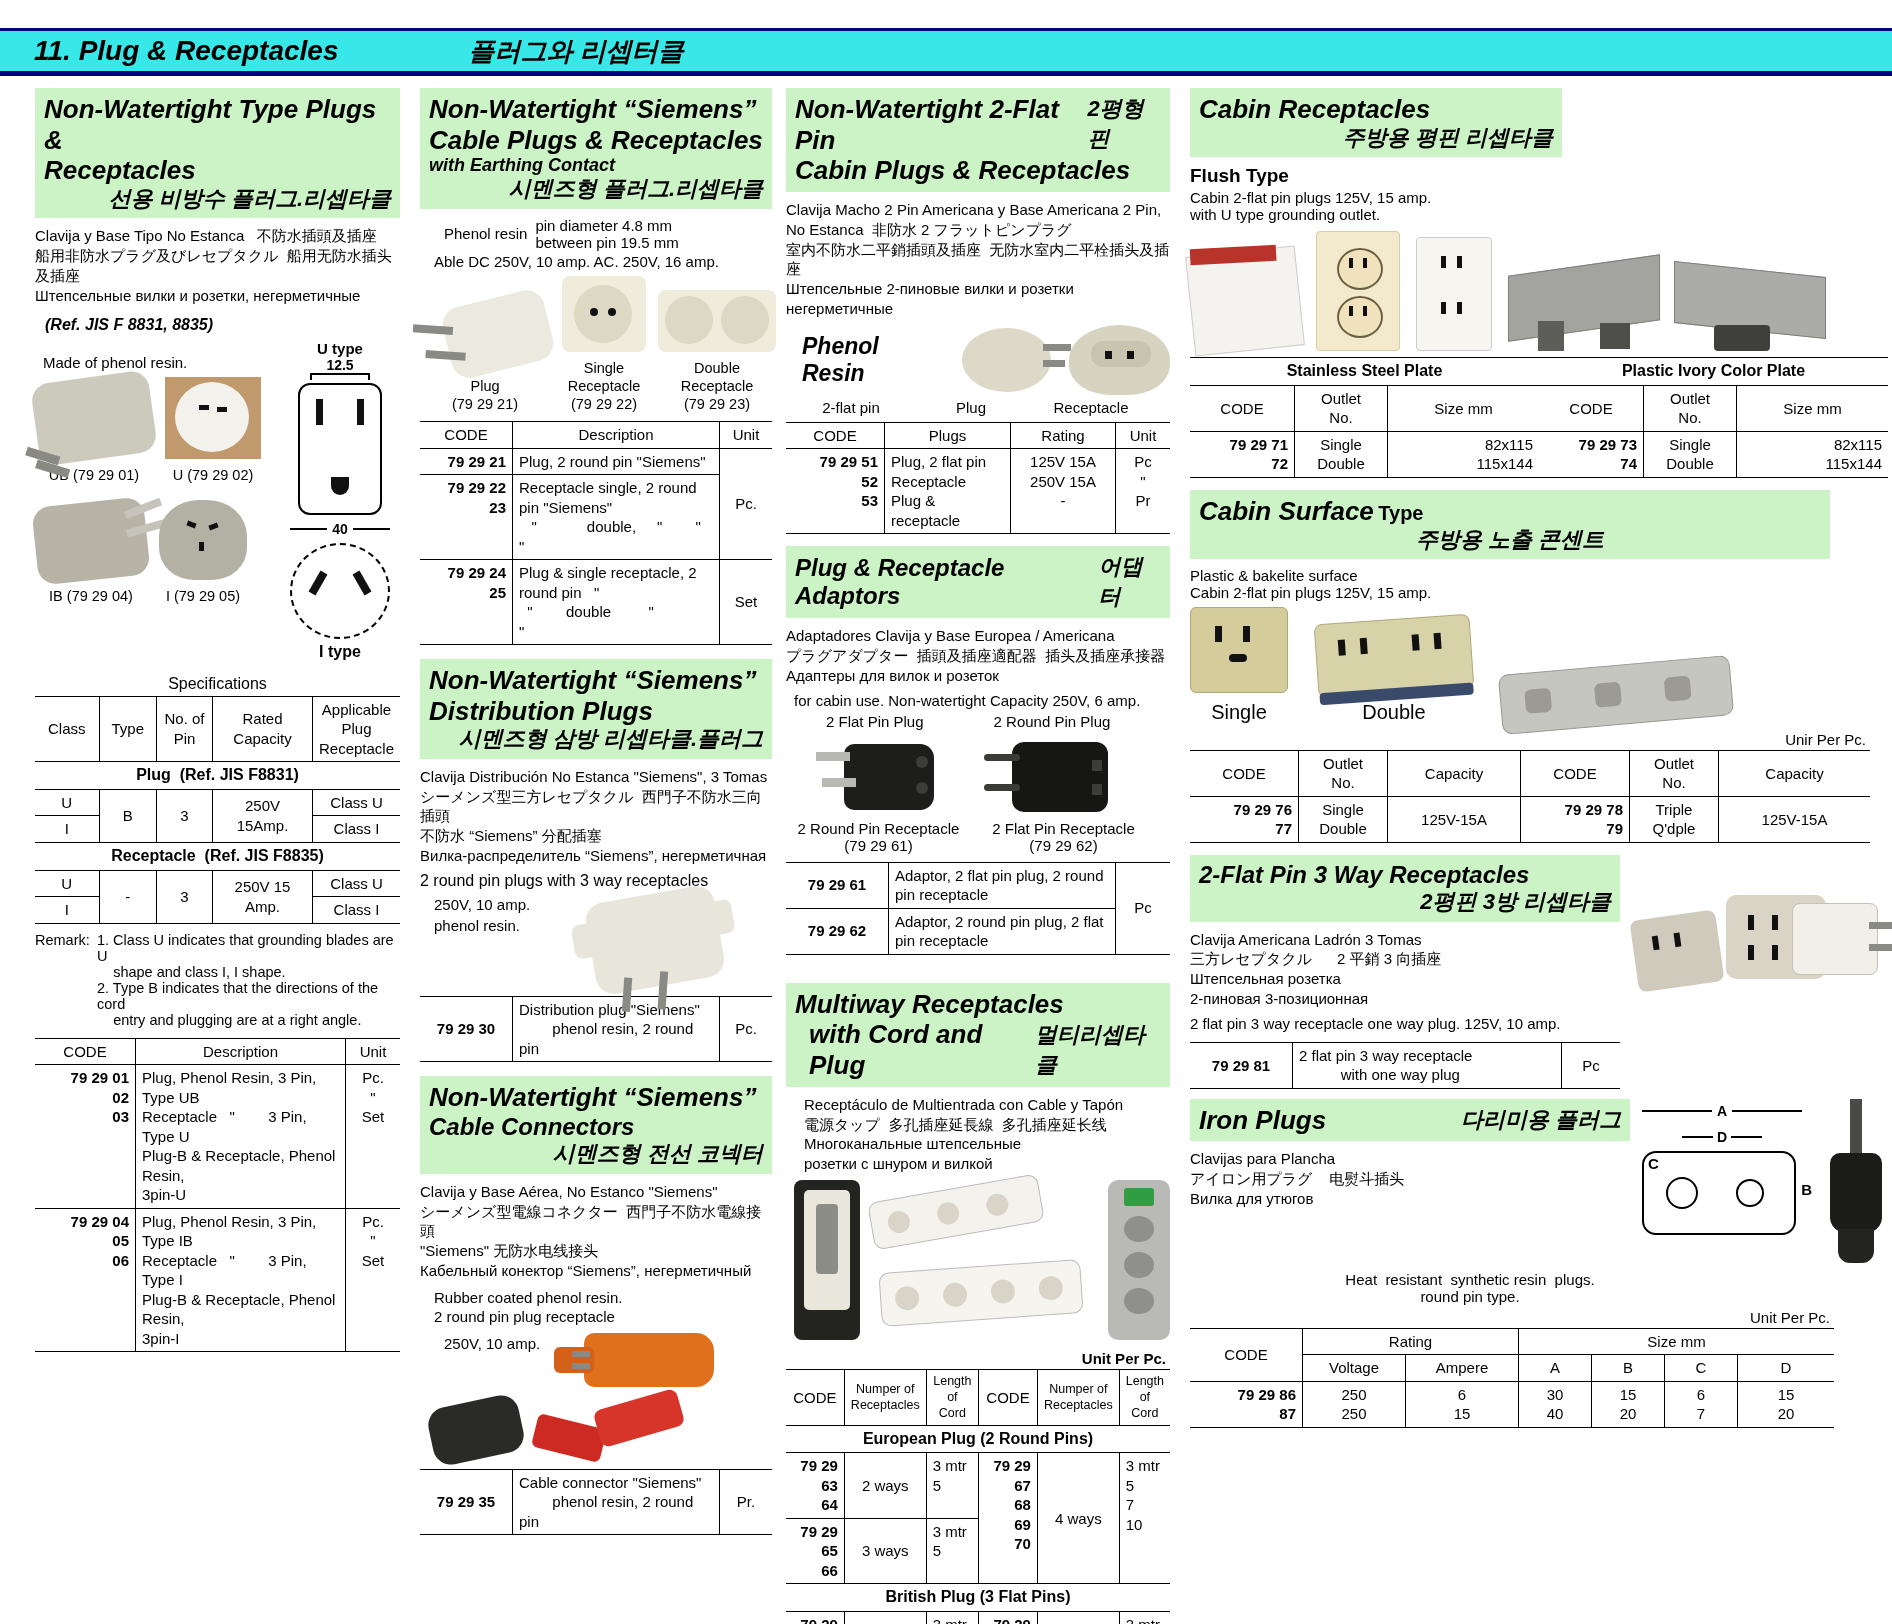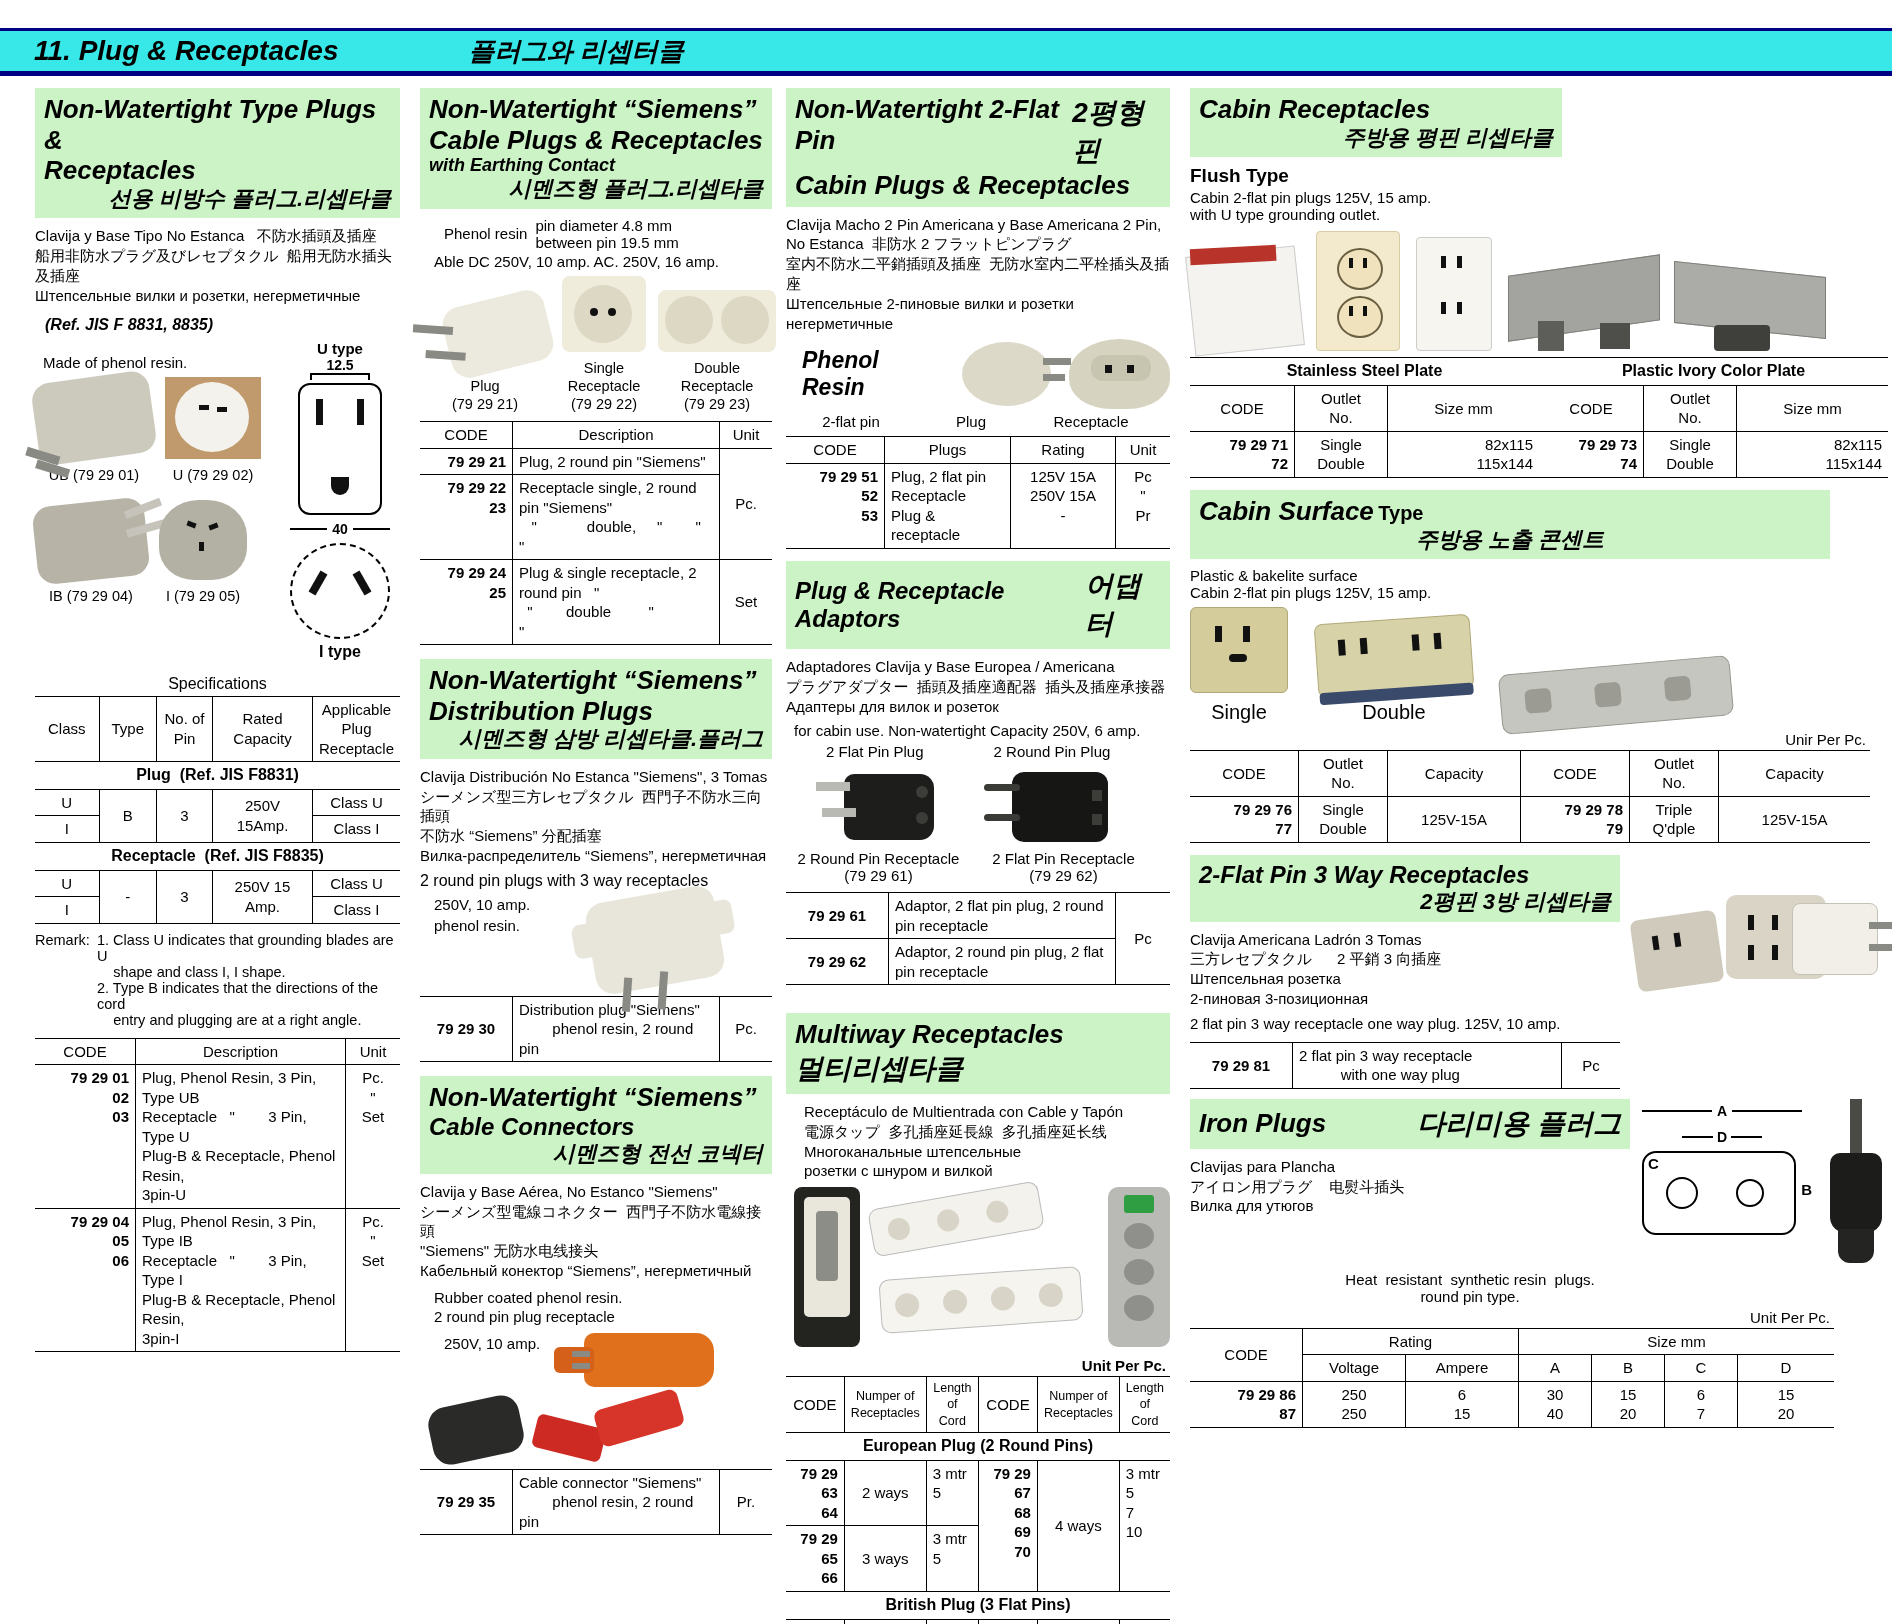--- a/index.html
+++ b/index.html
@@ -14,21 +14,21 @@
   .col{position:absolute;top:88px;}
   .c1{left:35px;width:365px;}
   .c2{left:420px;width:352px;}
   .c3{left:786px;width:384px;}
   .c4{left:1190px;width:698px;}
   
   .gt{background:#ccf3c6;padding:6px 9px;margin-bottom:8px;}
   .gt .en{font-size:26px;font-weight:bold;font-style:italic;line-height:1.18;}
   .gt .sub{font-size:18px;font-weight:bold;font-style:italic;}
   .gt .kr{font-size:22px;font-weight:bold;font-style:italic;text-align:right;line-height:1.2;}
-  .gt .krin{font-size:28px;font-weight:bold;font-style:italic;}
+  .gt .krin{font-size:22px;font-weight:bold;font-style:italic;}
   .desc{font-size:15px;line-height:1.32;margin:6px 0;}
   .pw{white-space:pre-wrap;}
   .tr{text-align:right;}.tc{text-align:center;}
   .b{font-weight:bold;}.bi{font-weight:bold;font-style:italic;}
   
   table.t{border-collapse:collapse;width:100%;}
   .t td,.t th{border:1.6px solid #000;padding:3px 6px;vertical-align:top;
     font-size:15px;font-weight:normal;white-space:pre-wrap;line-height:1.3;}
   .t tr>*:first-child{border-left:0;}
   .t tr>*:last-child{border-right:0;}
@@ -463,20 +463,21 @@
         <td class="code mid" style="font-weight:bold;">79 29 62</td>
         <td>Adaptor, 2 round pin plug, 2 flat
 pin receptacle</td>
       </tr>
     </tbody>
       </table>
 
     <div class="gt" style="margin-top:28px;">
       <div class="en">Multiway Receptacles</div>
       <div style="display:flex;justify-content:space-between;align-items:center;">
+        <span class="en" style="margin-left:14px;">with Cord and Plug</span>
         <span class="krin">멀티리셉타클</span>
       </div>
     </div>
     <div class="desc pw" style="margin-left:18px;">Receptáculo de Multientrada con Cable y Tapón
 電源タップ  多孔插座延長線  多孔插座延长线
 Многоканальные штепсельные
 розетки с шнуром и вилкой</div>
 
     <div style="display:flex;gap:10px;margin:4px 0 2px 8px;height:168px;">
       <div class="ph" style="width:66px;height:160px;background:#23231f;border-radius:8px;">

